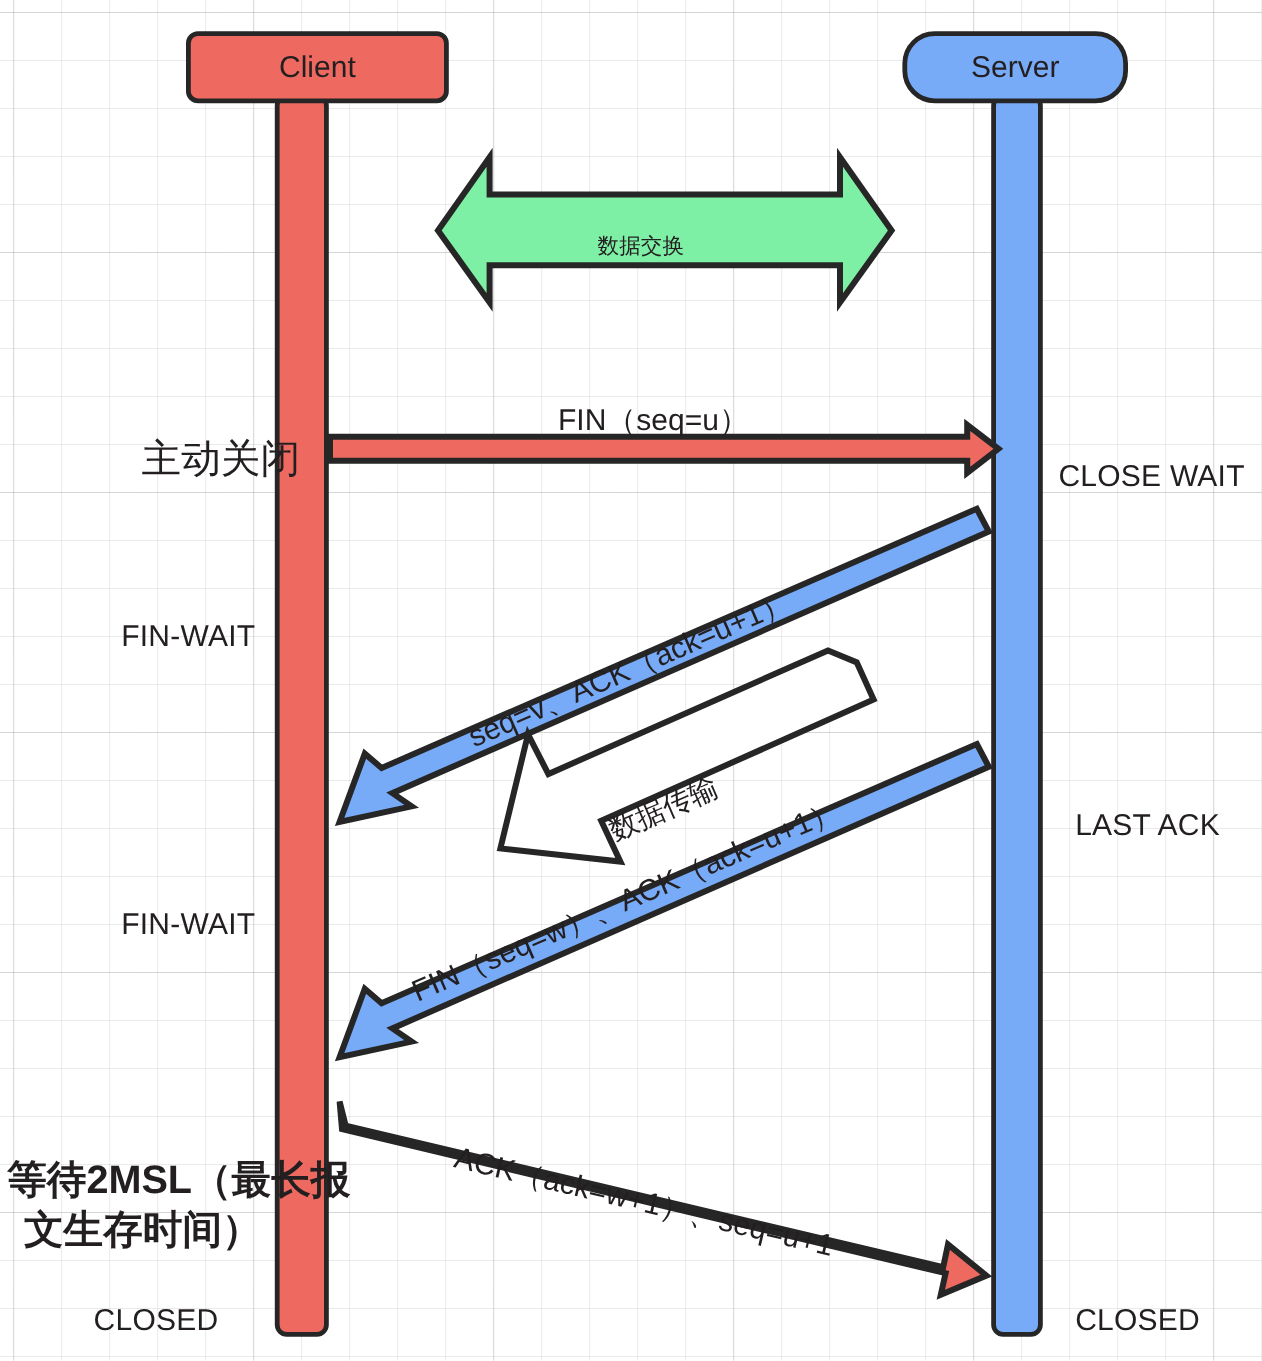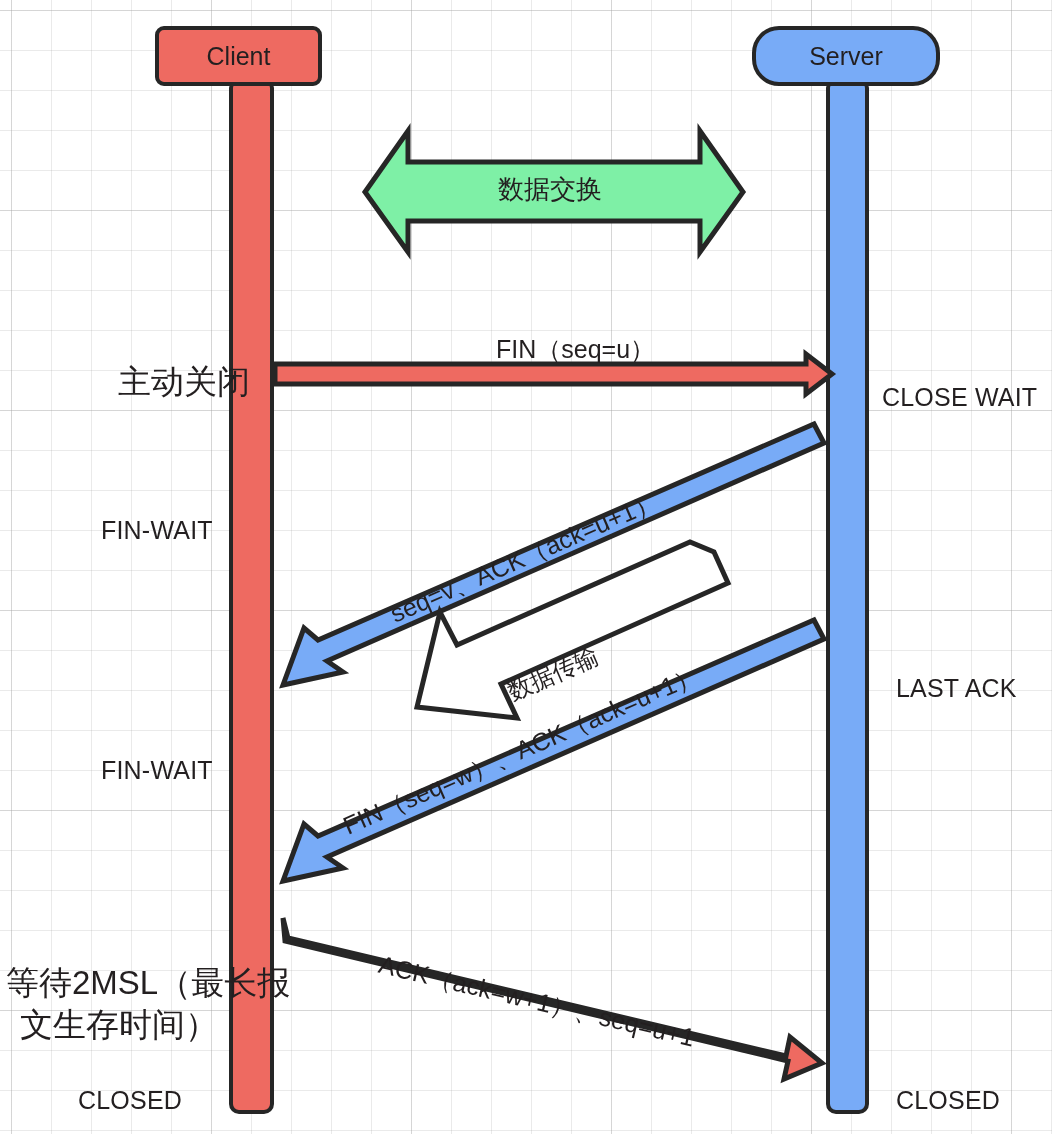--- a/index.html
+++ b/index.html
@@ -59,35 +59,36 @@
   .cn-label {
     font-size: 33px;
   }
   .msg-label {
     font-size: 25px;
     transform-origin: left top;
   }
   .cn-center {
     text-align: center;
     line-height: 1.28;
+    font-weight: bold;
   }
 </style>
 </head>
 <body>
 
 <div id="canvas">
 
   <svg class="layer" viewBox="0 0 1052 1134">
 
     <rect x="231" y="80" width="41" height="1032" rx="8" ry="8" fill="#ee6a61" stroke="#262626" stroke-width="4"></rect>
 
     <rect x="828" y="80" width="39" height="1032" rx="8" ry="8" fill="#78abf7" stroke="#262626" stroke-width="4"></rect>
   </svg>
 
-  <div class="actor-box" style="left:155px; top:26px; width:167px; height:60px; background:#ee6a61;">
+  <div class="actor-box" style="left:155px; top:26px; width:219px; height:60px; background:#ee6a61;border-radius:10px;">
     <span class="actor-label">Client</span>
   </div>
 
   <div class="actor-box" style="left:752px; top:26px; width:188px; height:60px; background:#78abf7;border-radius:27px;">
     <span class="actor-label">Server</span>
   </div>
 
   <svg class="layer" viewBox="0 0 1052 1134">
 
     <polygon points="365,192 408,131 408,162 700,162 700,131 743,192 700,252 700,221 408,221 408,252" fill="#7ef0a6" stroke="#262626" stroke-width="5" stroke-linejoin="miter"></polygon>
@@ -107,25 +108,25 @@
     <g>
       <polygon points="814,620 824,639 327,857 343,868 283,881 304,824 318,836" fill="#78abf7" stroke="#262626" stroke-width="5" stroke-linejoin="miter"></polygon>
     </g>
 
     <g>
       <polygon points="283,918 288,938 786,1056 790,1037 822,1063 784,1079 788,1061 285,941" fill="#ee6a61" stroke="#262626" stroke-width="5" stroke-linejoin="miter"></polygon>
     </g>
 
   </svg>
 
-  <div class="txt cn-label" style="left:498px; top:172px; font-size:26px;">数据交换</div>
+  <div class="txt cn-label" style="left:498px; top:193px; font-size:18px;">数据交换</div>
 
   <div class="txt cn-label" style="left:118px; top:360px;">主动关闭</div>
 
-  <div class="txt msg-label" style="left:465px; top:333px;margin-left:31px;">FIN（seq=u）</div>
+  <div class="txt msg-label" style="left:465px; top:333px;">FIN（seq=u）</div>
 
   <div class="txt state-label" style="left:882px; top:383px;text-align:right;">CLOSE WAIT</div>
 
   <div class="txt state-label" style="left:101px; top:516px;">FIN-WAIT</div>
 
   <div class="txt msg-label" style="left:385px; top:600px; transform: rotate(-23.5deg);">seq=v、ACK（ack=u+1）</div>
 
   <div class="txt cn-label" style="left:505px; top:658px; transform: rotate(-23.5deg); font-size:24px;">数据传输</div>
 
   <div class="txt msg-label" style="left:338px; top:812px; transform: rotate(-23.5deg);">FIN（seq=w）、ACK（ack=u+1）</div>

